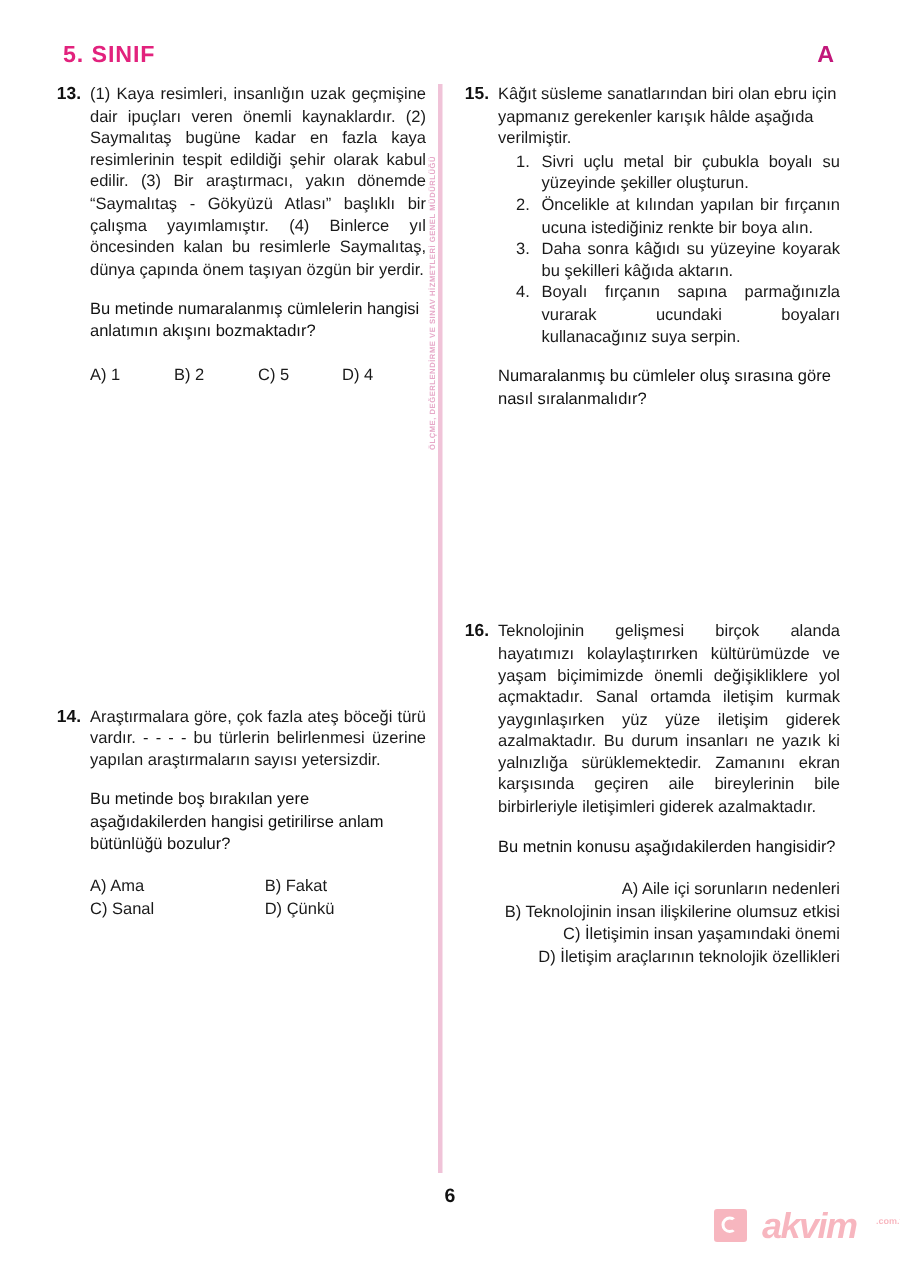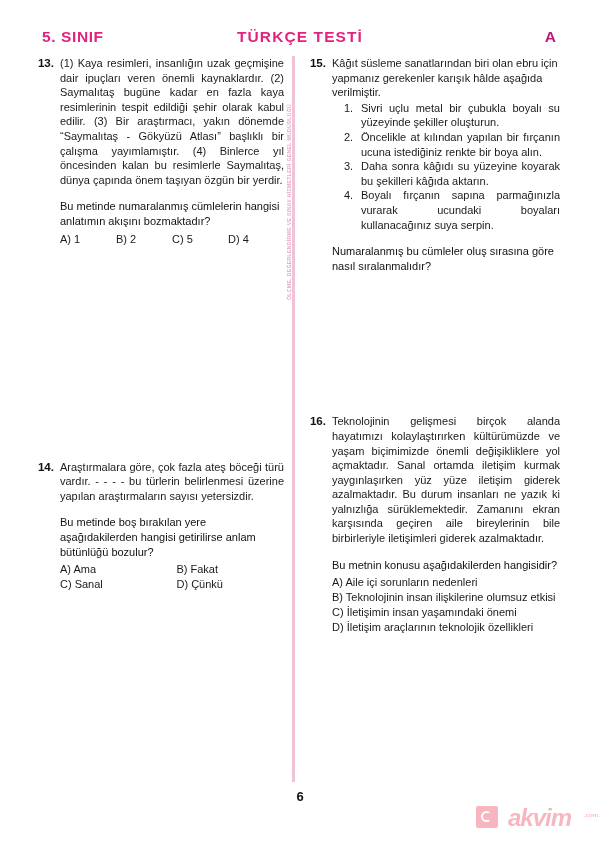--- a/index.html
+++ b/index.html
@@ -136,37 +136,37 @@
   }
   .sub-num {
     width: 17px;
     flex: 0 0 17px;
     text-align: left;
   }
   .sub-txt { flex: 1 1 auto; text-align: justify; }
 
   
   .opts {
-    margin-top: 3px;
+    margin-top: 14px;
     font-size: 11px;
     line-height: 15px;
   }
   .opts-row4 {
     display: flex;
   }
   .opts-row4 > span {
     width: 25%;
     display: block;
   }
   .opts-grid2 {
     display: grid;
     grid-template-columns: 52% 48%;
     row-gap: 0px;
   }
-  .opts-stack > div { display: block; }
+  .opts-stack > div { display: block; text-align: right; }
 
   
   .page-num {
     position: absolute;
     left: 0;
     top: 789px;
     width: 600px;
     text-align: center;
     font-size: 13px;
     font-weight: bold;
@@ -228,21 +228,20 @@
     margin-left: 1px;
   }
 </style>
 </head>
 <body>
 
 <div class="page">
 
   <div class="header">
     <div class="hdr-left">5. SINIF</div>
-    <div class="hdr-center">TÜRKÇE TESTİ</div>
     <div class="hdr-right">A</div>
   </div>
 
   <div class="divider"></div>
   <div class="vert-label">ÖLÇME, DEĞERLENDİRME VE SINAV HİZMETLERİ GENEL MÜDÜRLÜĞÜ</div>
 
   <div class="col-left">
 
     <div class="q-block">
       <div class="q-row">

